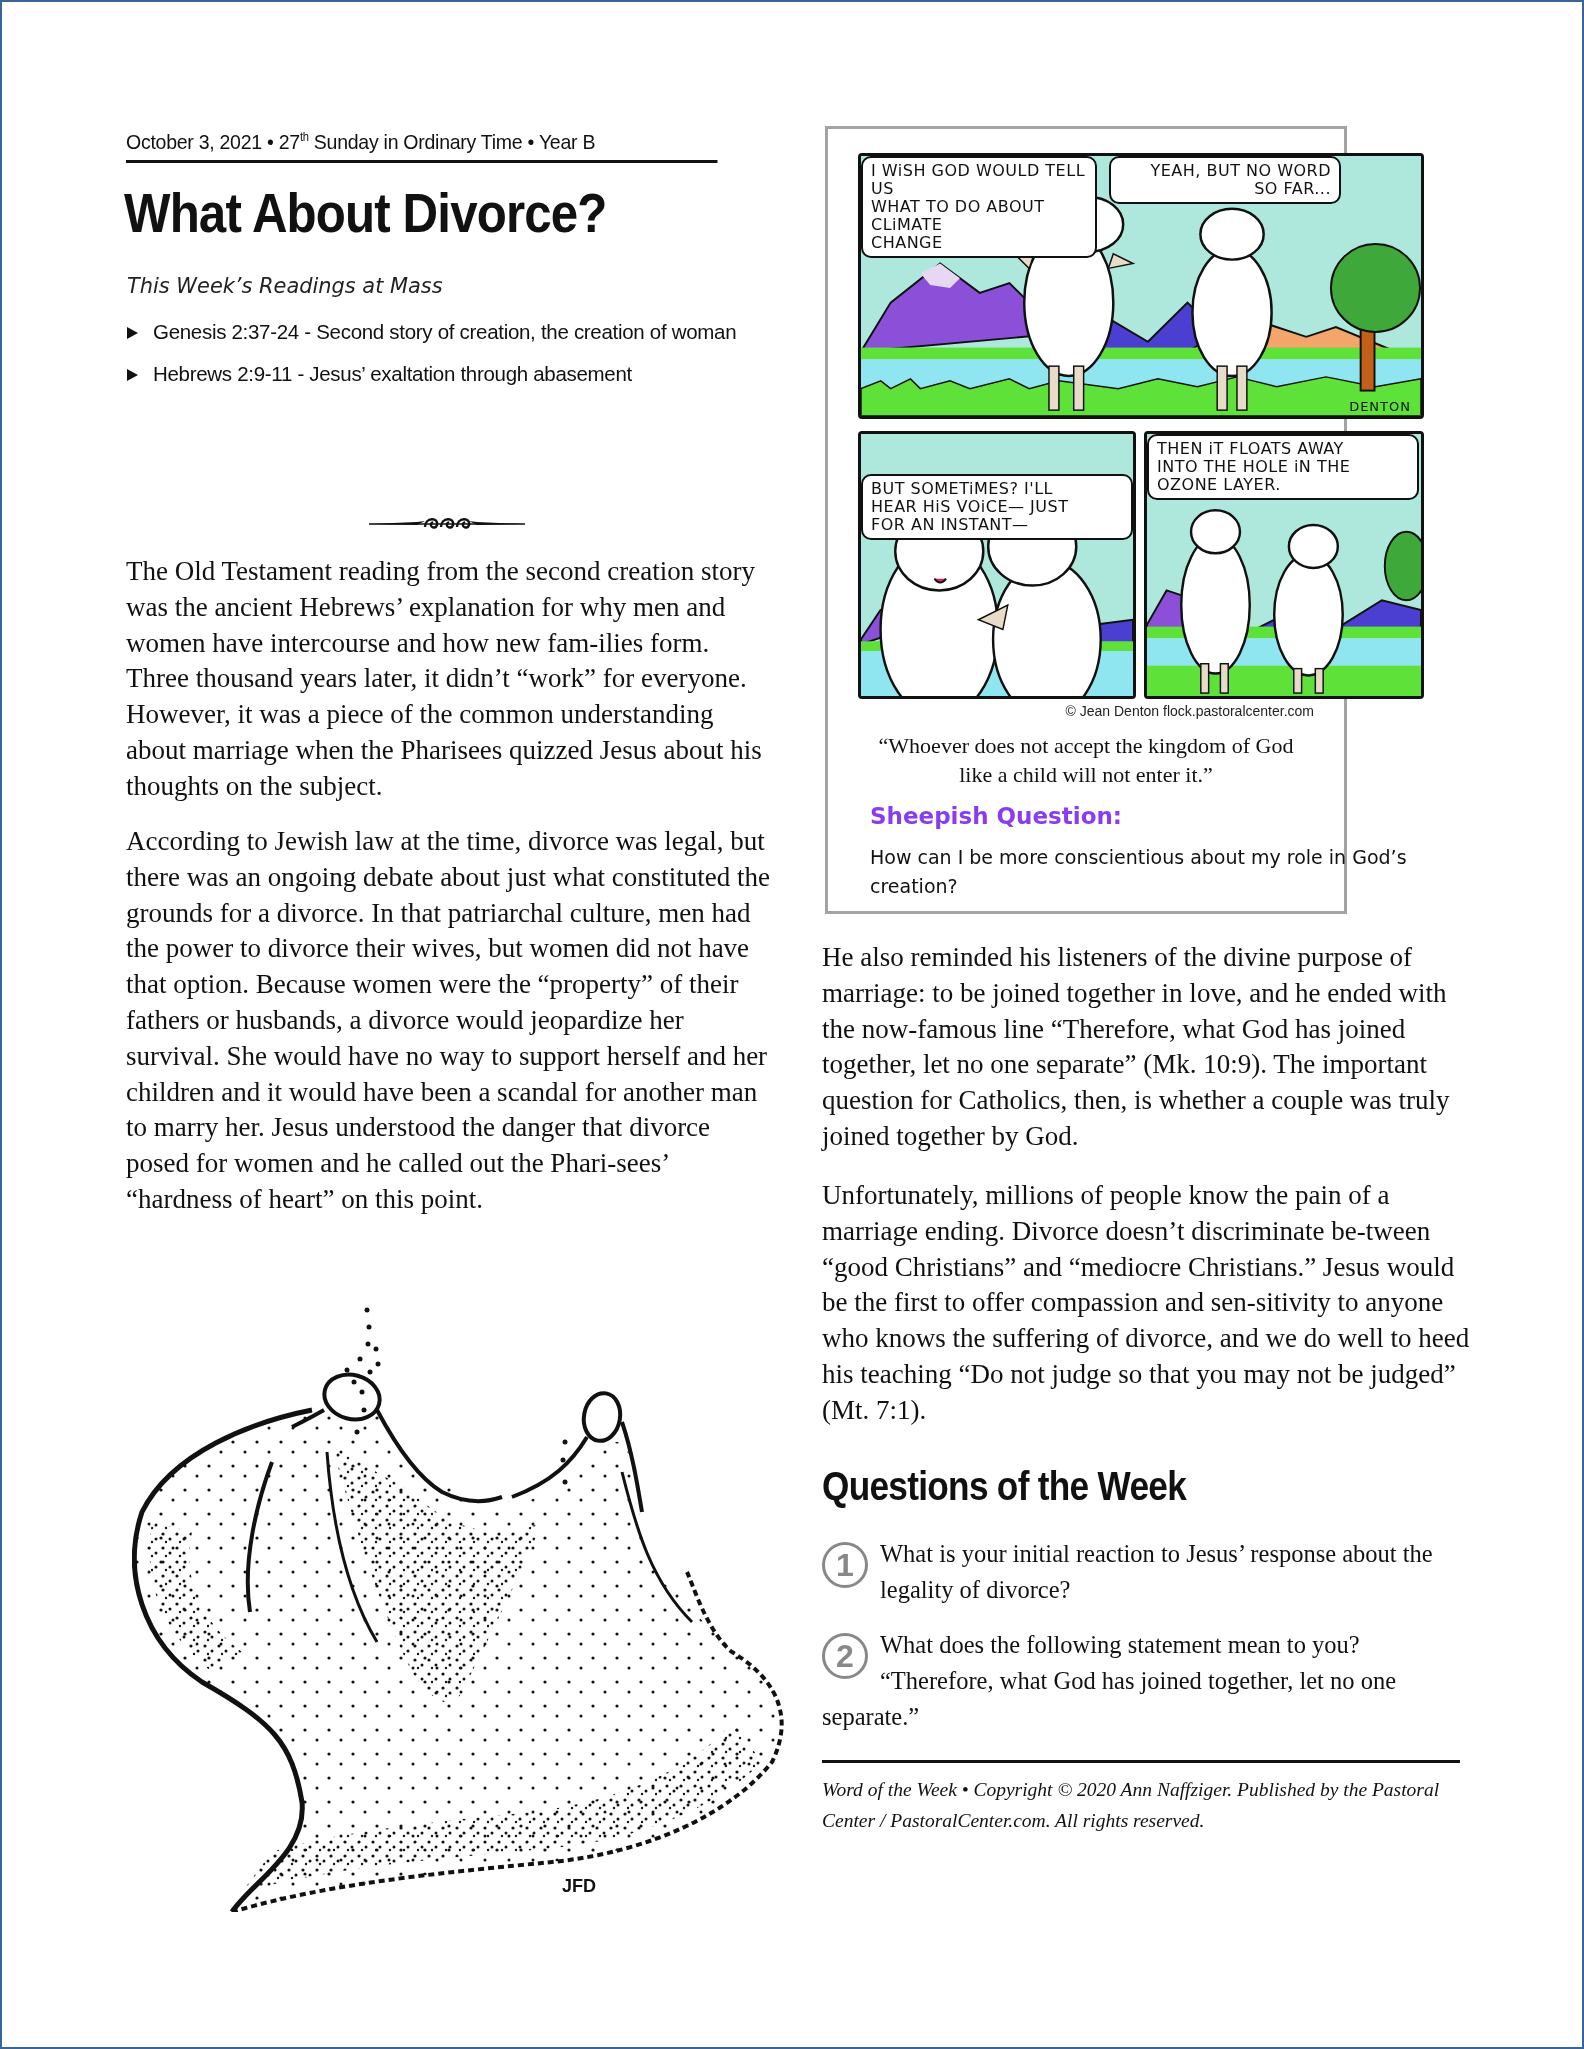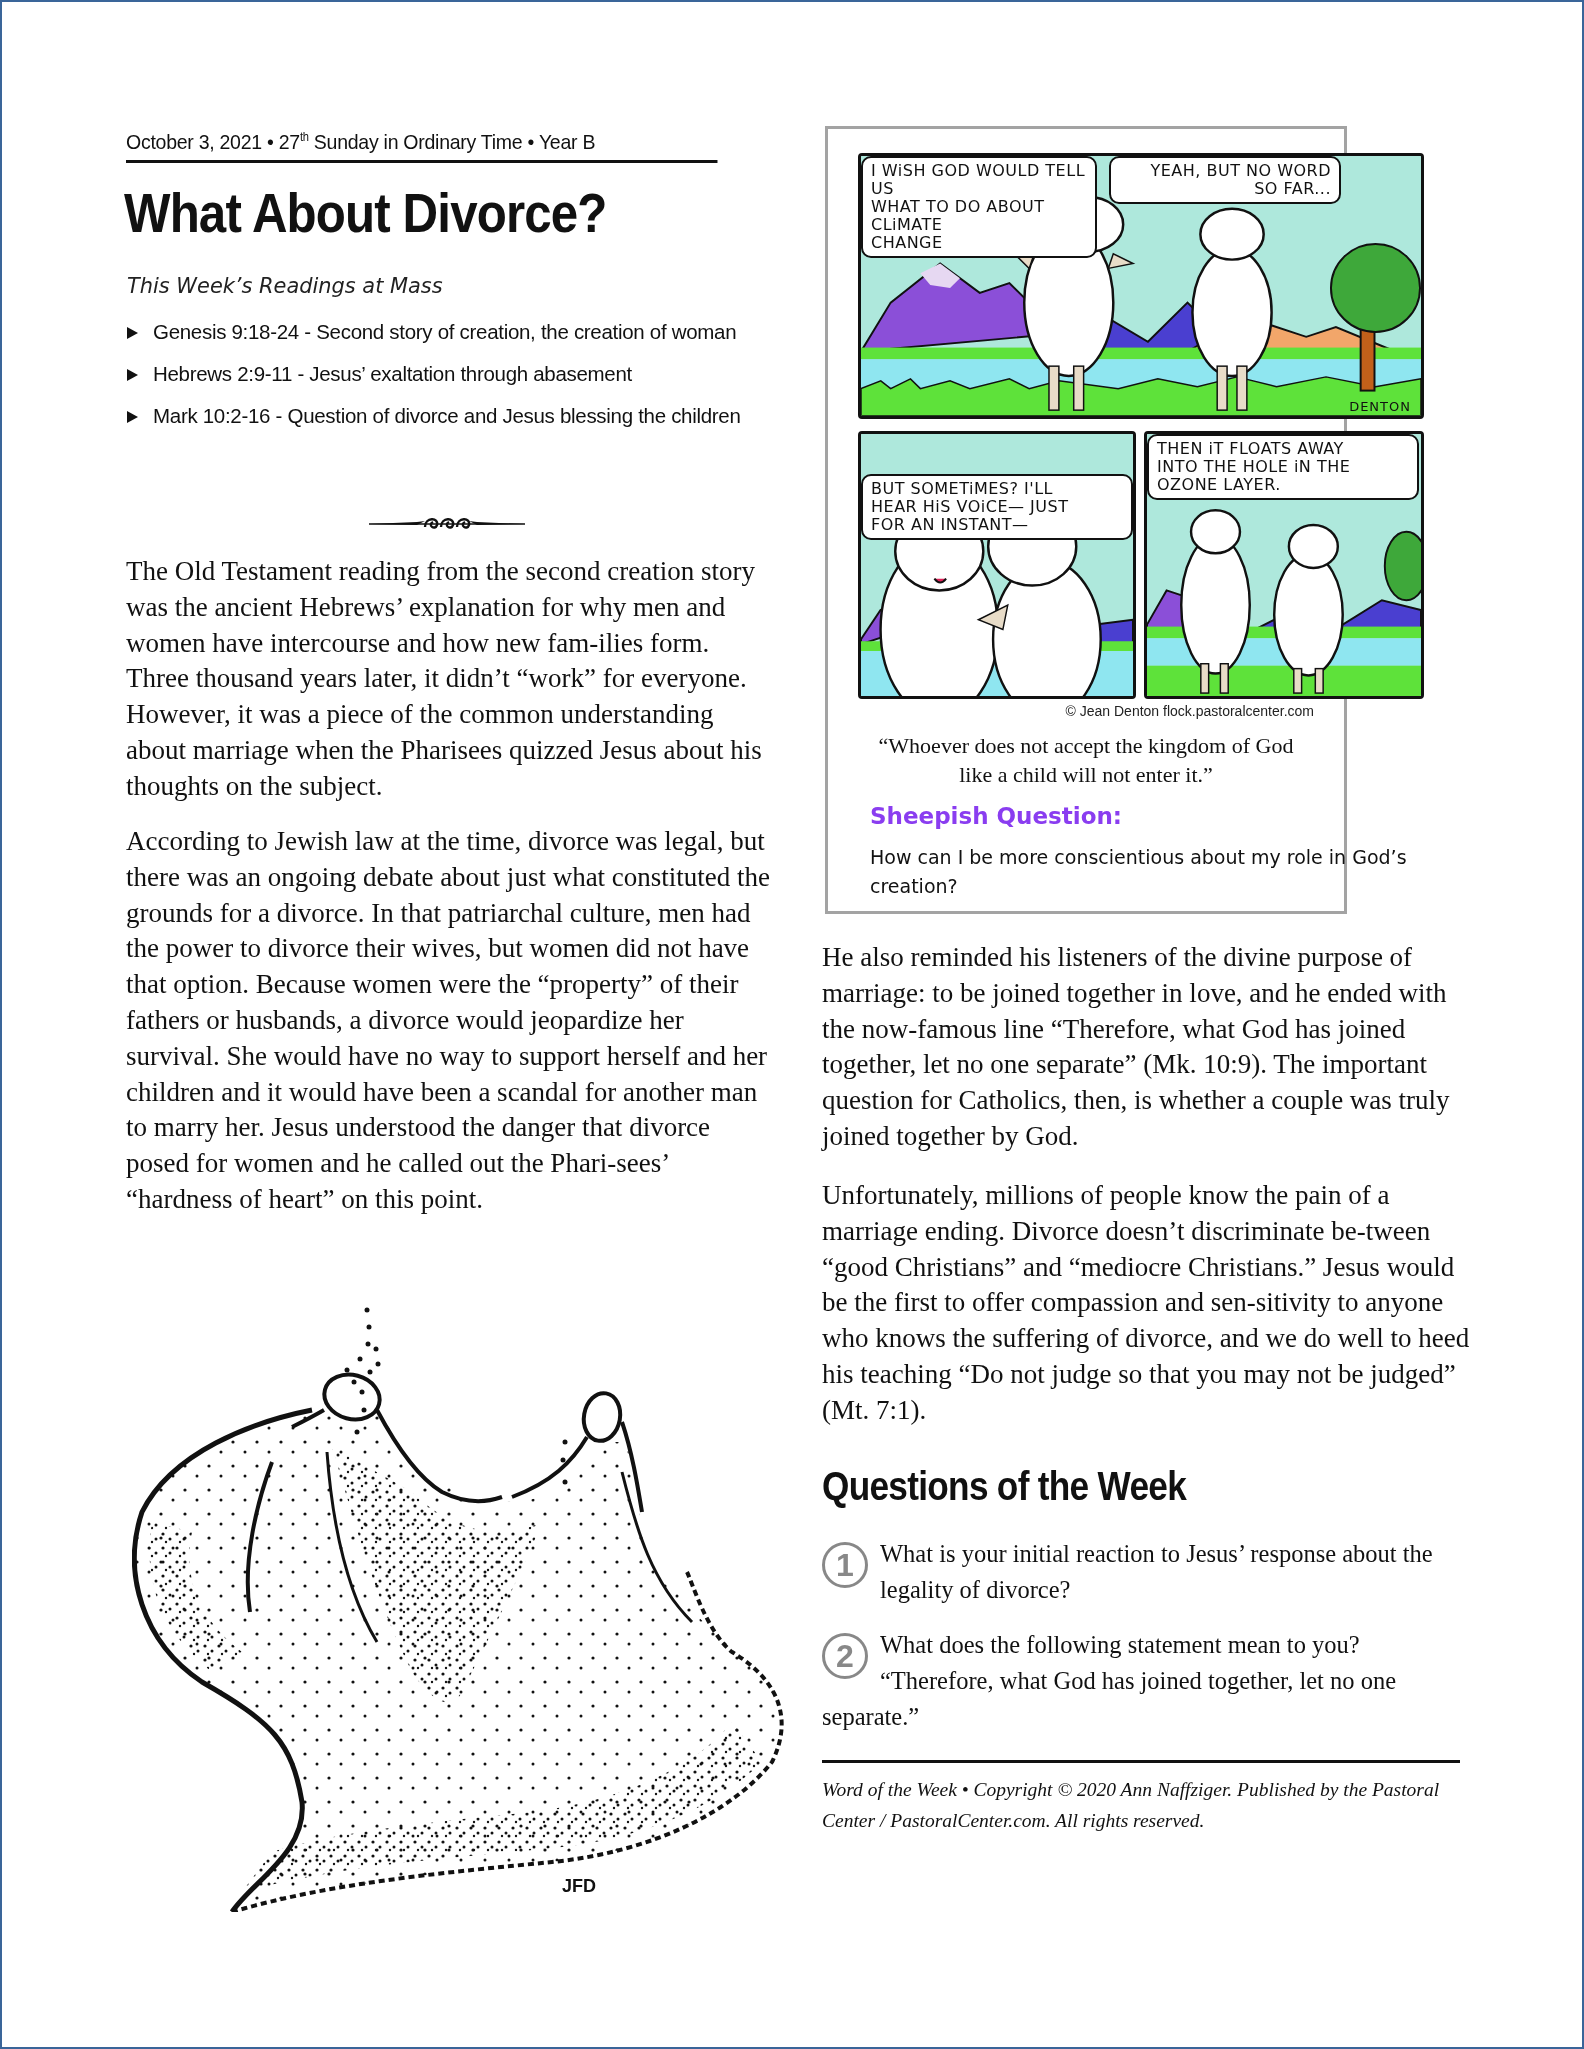--- a/index.html
+++ b/index.html
@@ -159,23 +159,22 @@
   <span><span>27</span><sup>th</sup> <span>Sunday in Ordinary Time</span></span>
   <span>•</span>
   <span>Year B</span>
 </div>
 
 <h1 class="abs title">What About Divorce?</h1>
 
 <div class="abs readings-heading">This Week’s Readings at Mass</div>
 
 <ul class="abs readings">
-  <li><span class="tri"></span><span>Genesis 9:18-24 - Second story of creation, the creation of woman</span></li>
+  <li><span class="tri"></span><span>Genesis 2:37-24 - Second story of creation, the creation of woman</span></li>
   <li><span class="tri"></span><span>Hebrews 2:9-11 - Jesus’ exaltation through abasement</span></li>
-  <li><span class="tri"></span><span>Mark 10:2-16 - Question of divorce and Jesus blessing the children</span></li>
 </ul>
 
 <svg class="abs ornament" viewBox="0 0 160 20">
   <path d="M2 11 L50 9 L58 8 L50 12 Z" fill="#111"></path>
   <path d="M158 11 L110 9 L102 8 L110 12 Z" fill="#111"></path>
   <line x1="2" y1="11" x2="158" y2="11" stroke="#111" stroke-width="1.5"></line>
   <g fill="none" stroke="#111" stroke-width="2.4">
     <path d="M58 14 C 58 4, 72 4, 70 12 C 68 18, 60 12, 66 9"></path>
     <path d="M74 14 C 74 4, 88 4, 86 12 C 84 18, 76 12, 82 9"></path>
     <path d="M90 14 C 90 4, 104 4, 102 12 C 100 18, 92 12, 98 9"></path>

